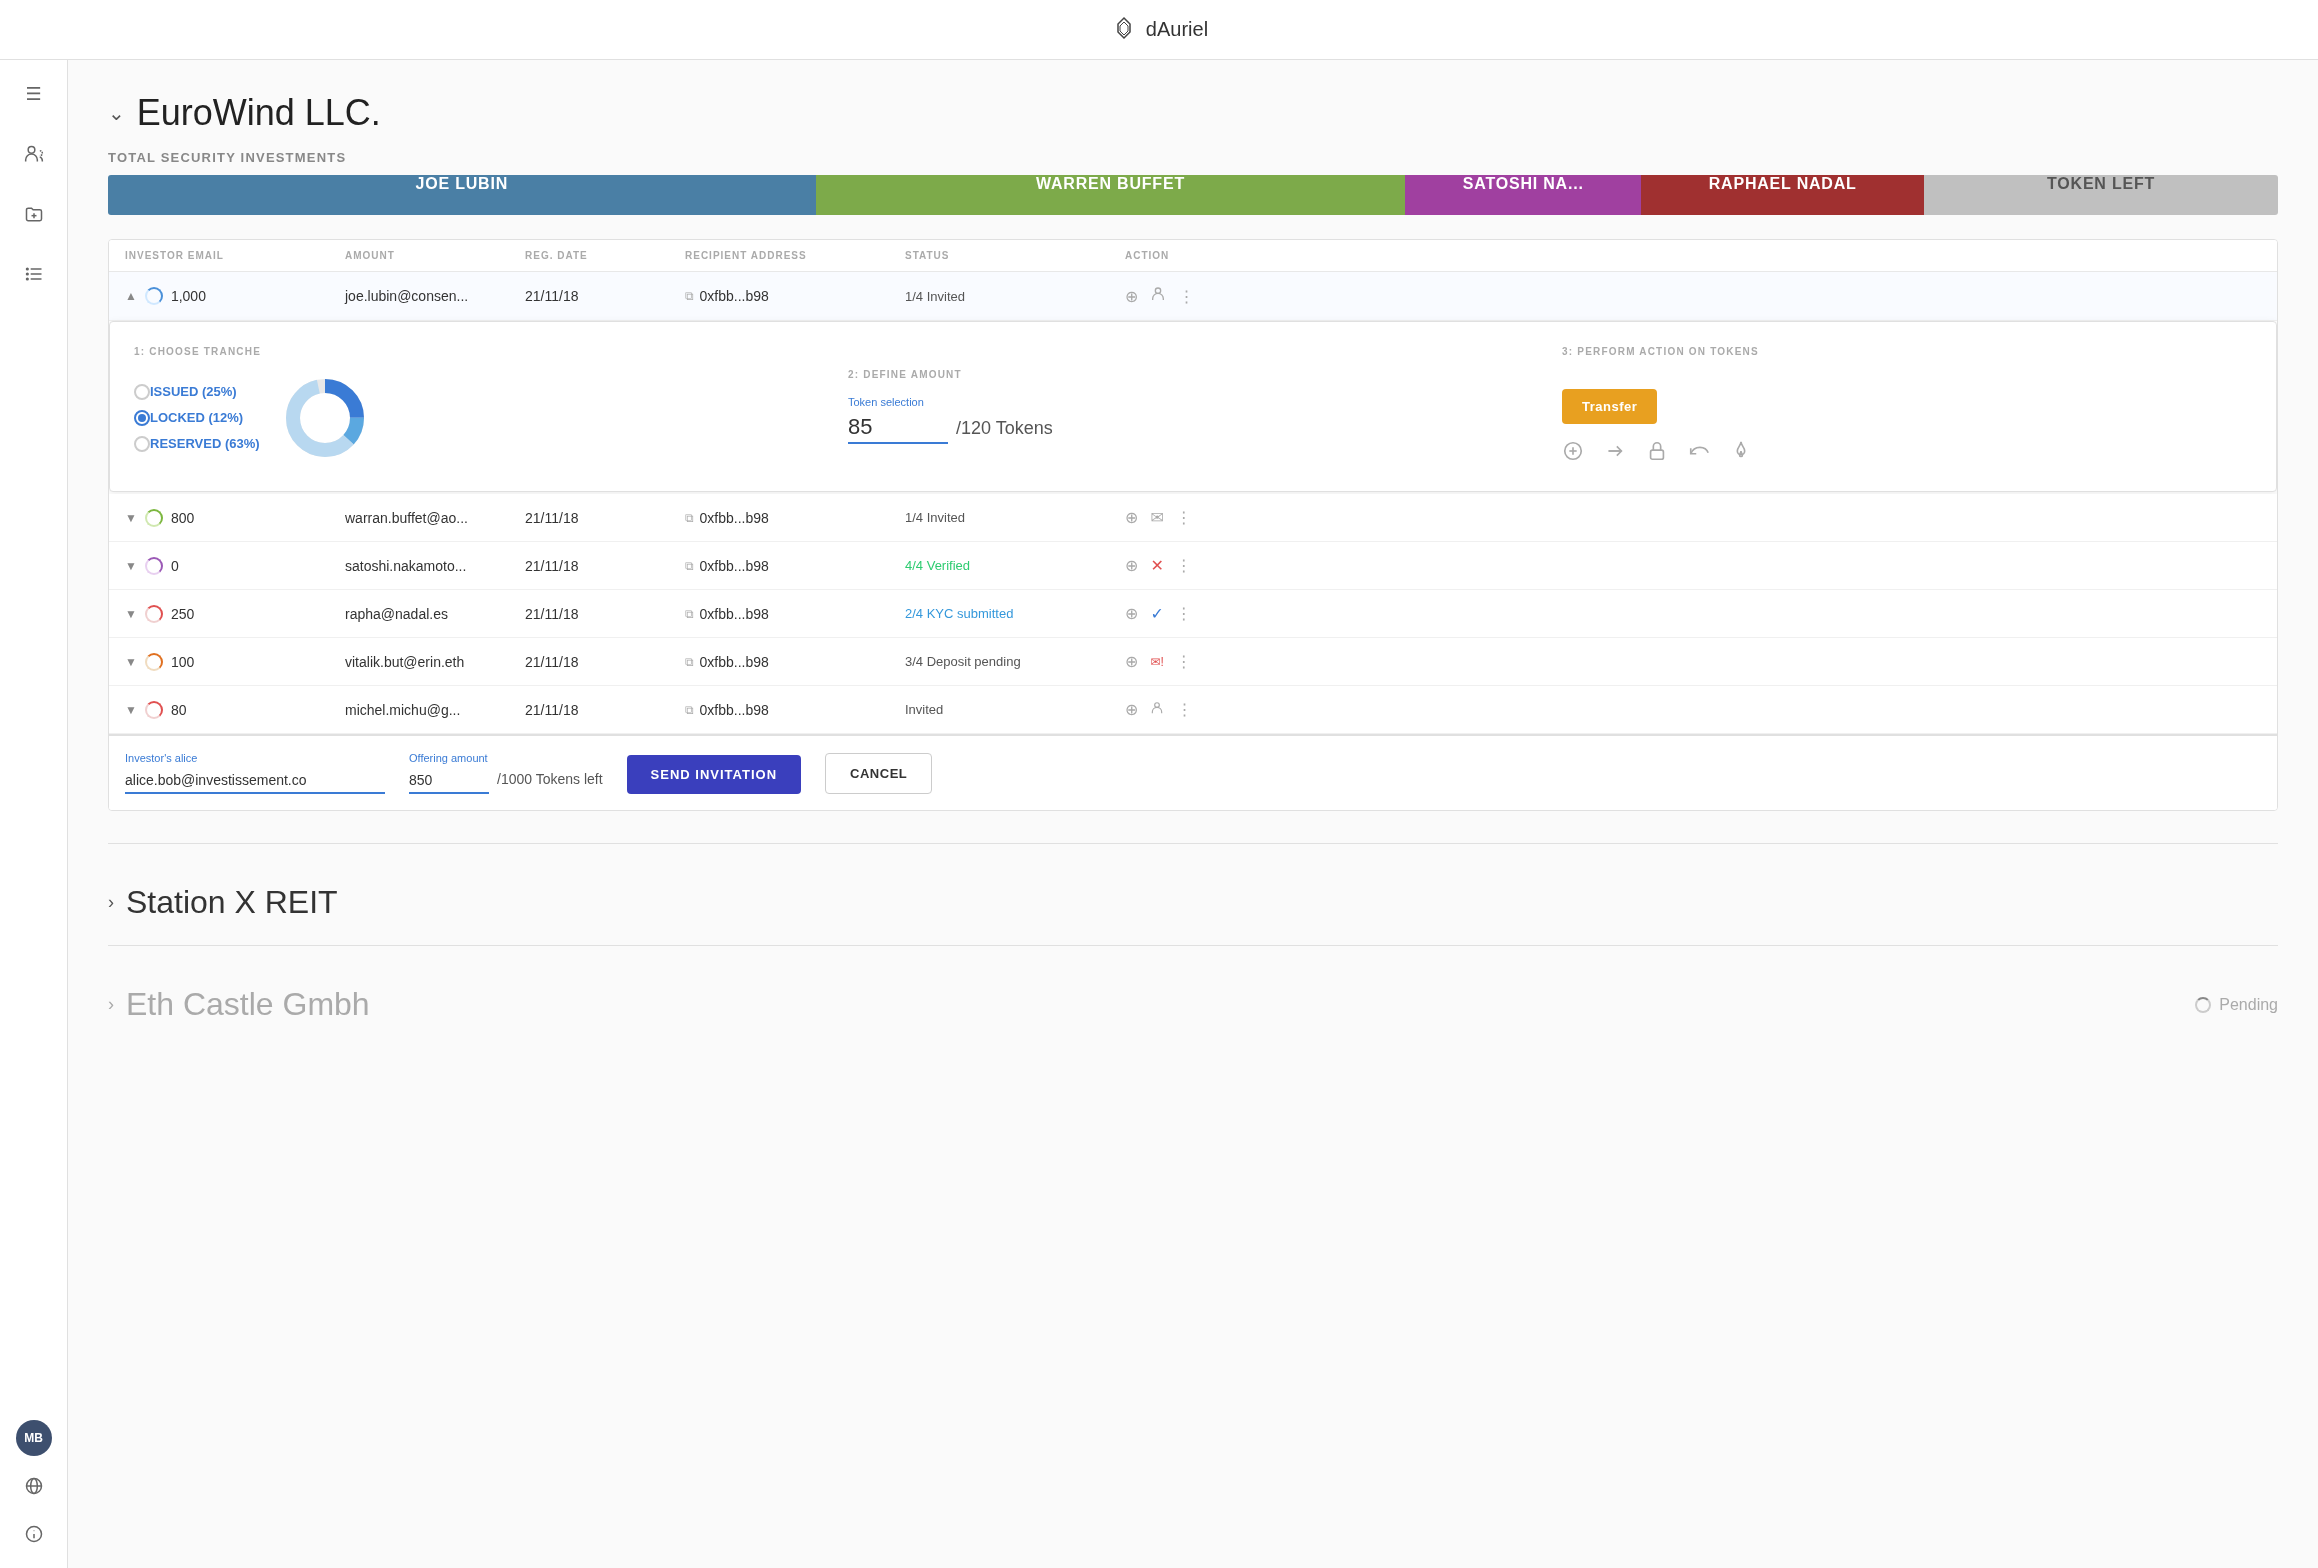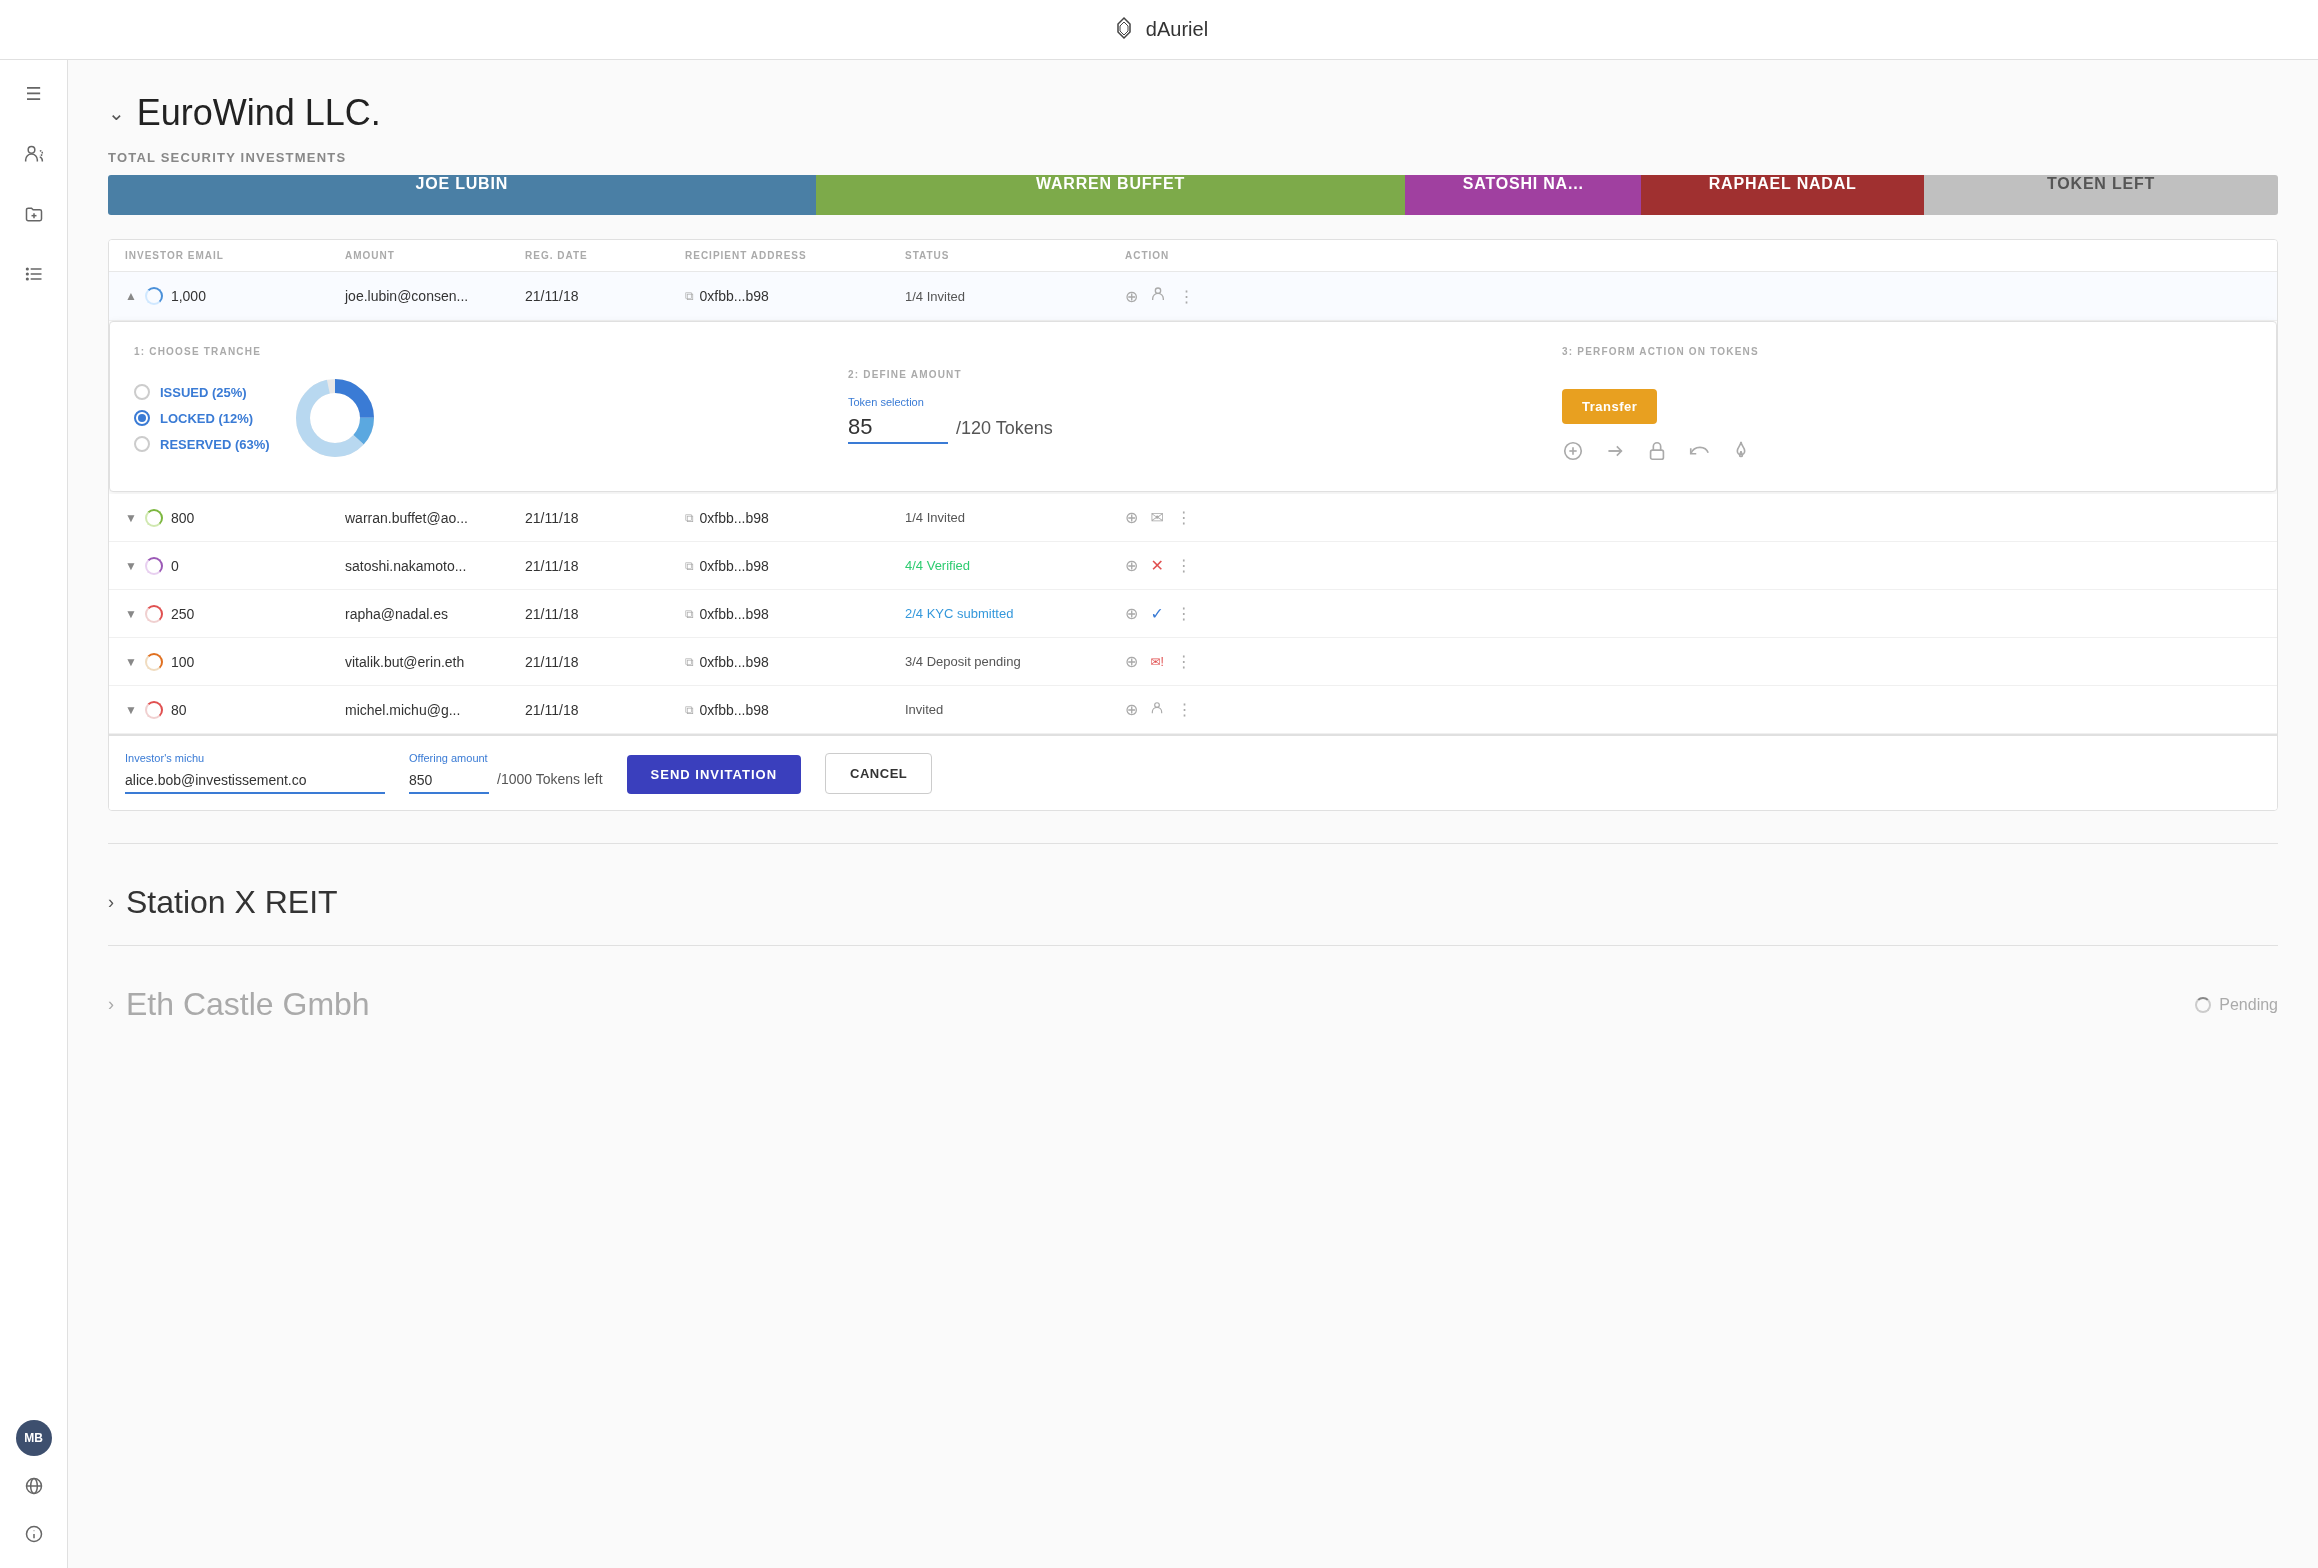--- a/index.html
+++ b/index.html
@@ -199,21 +199,21 @@
     }
     .panel-section-title {
       font-size: 10px;
       font-weight: 700;
       letter-spacing: 1.2px;
       color: #aaa;
       text-transform: uppercase;
       margin-bottom: 16px;
     }
     .tranche-options { display: flex; flex-direction: column; gap: 10px; }
-    .tranche-option { display: flex; align-items: center; gap: 10px; font-size: 13px; font-weight: 600; cursor: pointer; }
+    .tranche-option { display: flex; font-size: 13px; font-weight: 600; cursor: pointer; }
     .radio-outer {
       width: 16px; height: 16px;
       border-radius: 50%;
       border: 2px solid #ccc;
       display: flex; align-items: center; justify-content: center;
     }
     .radio-selected { border-color: #3a7bd5; }
     .radio-inner { width: 8px; height: 8px; border-radius: 50%; background: #3a7bd5; }
     .tranche-issued { color: #3a7bd5; }
     .tranche-locked { color: #3a7bd5; }
@@ -689,21 +689,21 @@
                 <circle cx="12" cy="7" r="4"></circle>
                   <path d="M4 21v-2a8 8 0 0116 0v2"></path>
               </svg>
             </span>
             <span class="action-icon">⋮</span>
           </div>
         </div>
 
         <div class="invitation-row">
           <div class="inv-field">
-            <label class="inv-label">Investor's michu</label>
+            <label class="inv-label">Investor's alice</label>
             <input class="inv-input" type="text" value="alice.bob@investissement.co" style="">
           </div>
           <div class="inv-field">
             <label class="inv-label">Offering amount</label>
             <div style="display:flex; align-items:center; gap:8px;">
               <input class="inv-input inv-input-short" type="text" value="850" style="">
               <span class="tokens-left-text">/1000 Tokens left</span>
             </div>
           </div>
           <button class="send-btn">SEND INVITATION</button>

